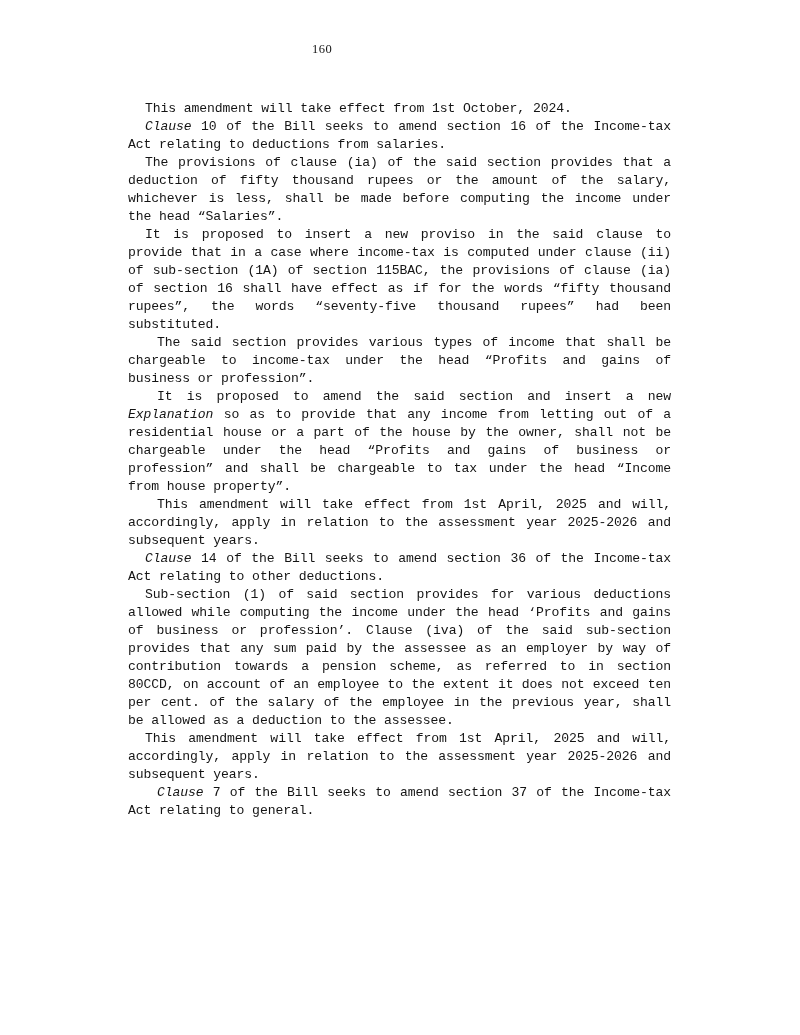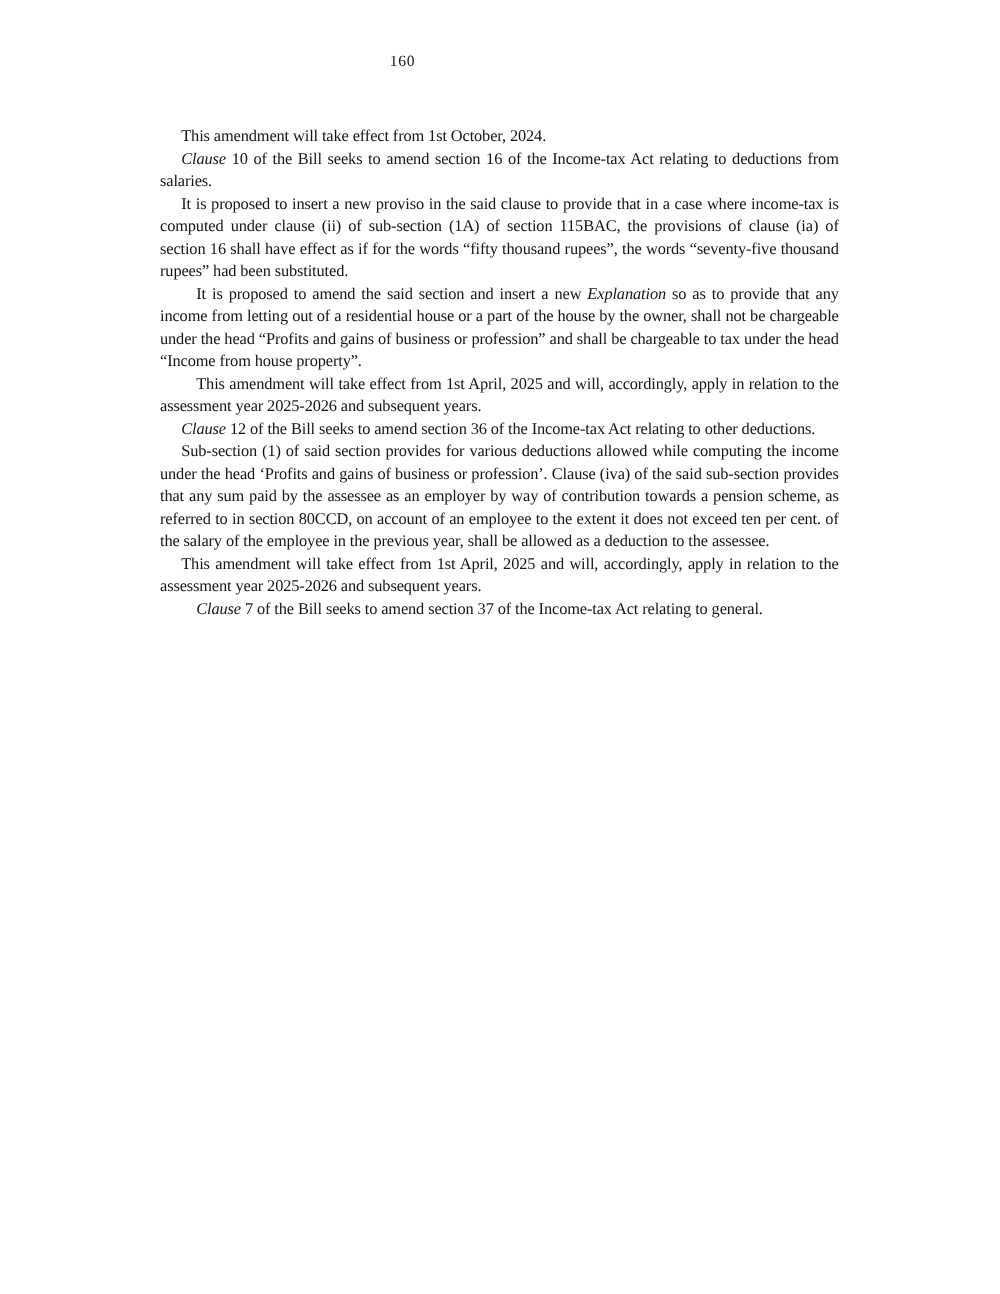--- a/index.html
+++ b/index.html
@@ -22,20 +22,21 @@
     width: 644px;
     text-align: center;
     font-size: 12.5px;
     letter-spacing: 0.5px;
   }
   .content {
     position: absolute;
     left: 128px;
     top: 100px;
     width: 543px;
+    font-family: Liberation Mono, monospace;
   }
   .content p {
     margin: 0;
     text-align: justify;
     font-size: 13.1px;
     line-height: 18px;
     letter-spacing: -0.1px;
   }
   .content p + p {
   }
@@ -48,31 +49,33 @@
 <body>
 
 <div class="page-number">160</div>
 
 <div class="content">
 
   <p class="ind-s"><span>This amendment will take effect from 1st October, 2024.</span></p>
 
   <p class="ind-s"><span class="it">Clause</span><span> 10 of the Bill seeks to amend section 16 of the Income-tax Act relating to deductions from salaries.</span></p>
 
+  <p class="ind-s"><span>The provisions of clause (ia) of the said section provides that a deduction of fifty thousand rupees or the amount of the salary, whichever is less, shall be made before computing the income under the head “Salaries”.</span></p>
 
   <p class="ind-s"><span>It is proposed to insert a new proviso in the said clause to provide that in a case where income-tax is computed under clause (ii) of sub-section (1A) of section 115BAC, the provisions of clause (ia) of section 16 shall have effect as if for the words “fifty thousand rupees”, the words “seventy-five thousand rupees” had been substituted.</span></p>
 
 
 
+  <p class="ind-m"><span>The said section provides various types of income that shall be chargeable to income-tax under the head “Profits and gains of business or profession”.</span></p>
 
   <p class="ind-m"><span>It is proposed to amend the said section and insert a new </span><span class="it">Explanation</span><span> so as to provide that any income from letting out of a residential house or a part of the house by the owner, shall not be chargeable under the head “Profits and gains of business or profession” and shall be chargeable to tax under the head “Income from house property”.</span></p>
 
   <p class="ind-m"><span>This amendment will take effect from 1st April, 2025 and will, accordingly, apply in relation to the assessment year 2025-2026 and subsequent years.</span></p>
 
-  <p class="ind-s"><span class="it">Clause</span><span> 12 of the Bill seeks to amend section 36 of the Income-tax Act relating to other deductions.</span></p>
+  <p class="ind-s"><span class="it">Clause</span><span> 14 of the Bill seeks to amend section 36 of the Income-tax Act relating to other deductions.</span></p>
 
   <p class="ind-s"><span>Sub-section (1) of said section provides for various deductions allowed while computing the income under the head ‘Profits and gains of business or profession’. Clause (iva) of the said sub-section provides that any sum paid by the assessee as an employer by way of contribution towards a pension scheme, as referred to in section 80CCD, on account of an employee to the extent it does not exceed ten per cent. of the salary of the employee in the previous year, shall be allowed as a deduction to the assessee.</span></p>
 
 
   <p class="ind-s"><span>This amendment will take effect from 1st April, 2025 and will, accordingly, apply in relation to the assessment year 2025-2026 and subsequent years.</span></p>
 
   <p class="ind-m"><span class="it">Clause</span><span> 7 of the Bill seeks to amend section 37 of the Income-tax Act relating to general.</span></p>
 
 </div>
 

